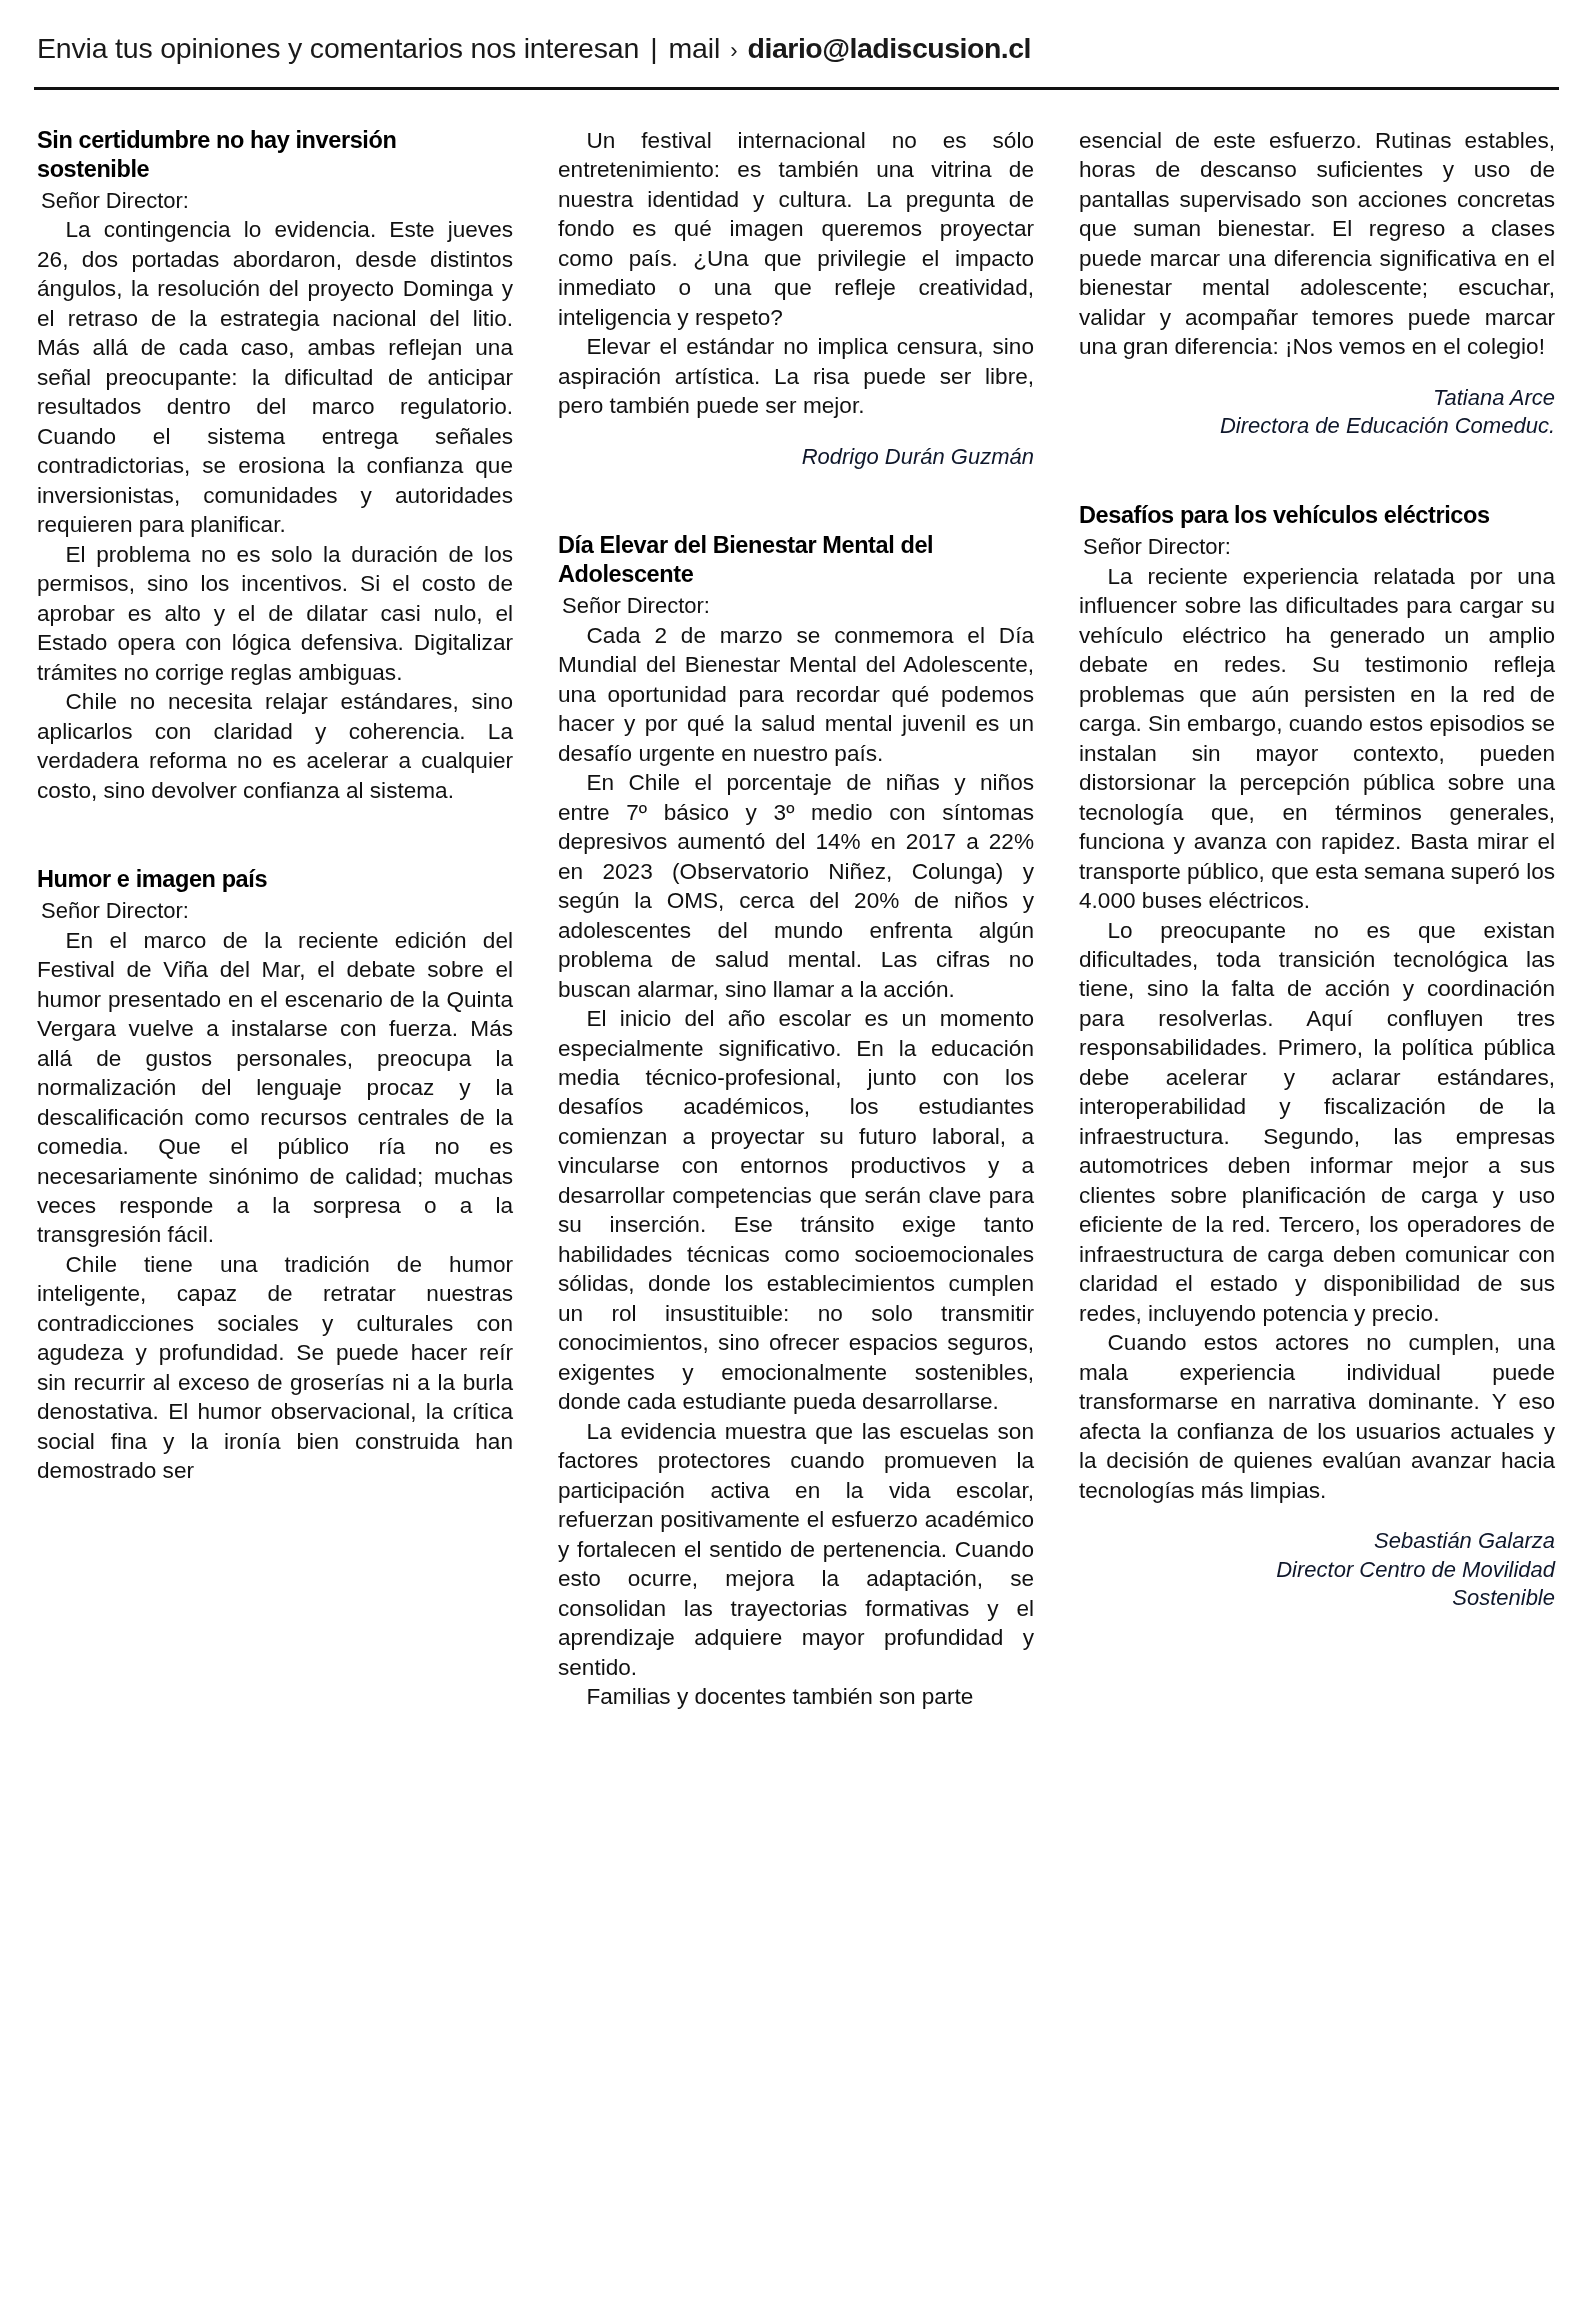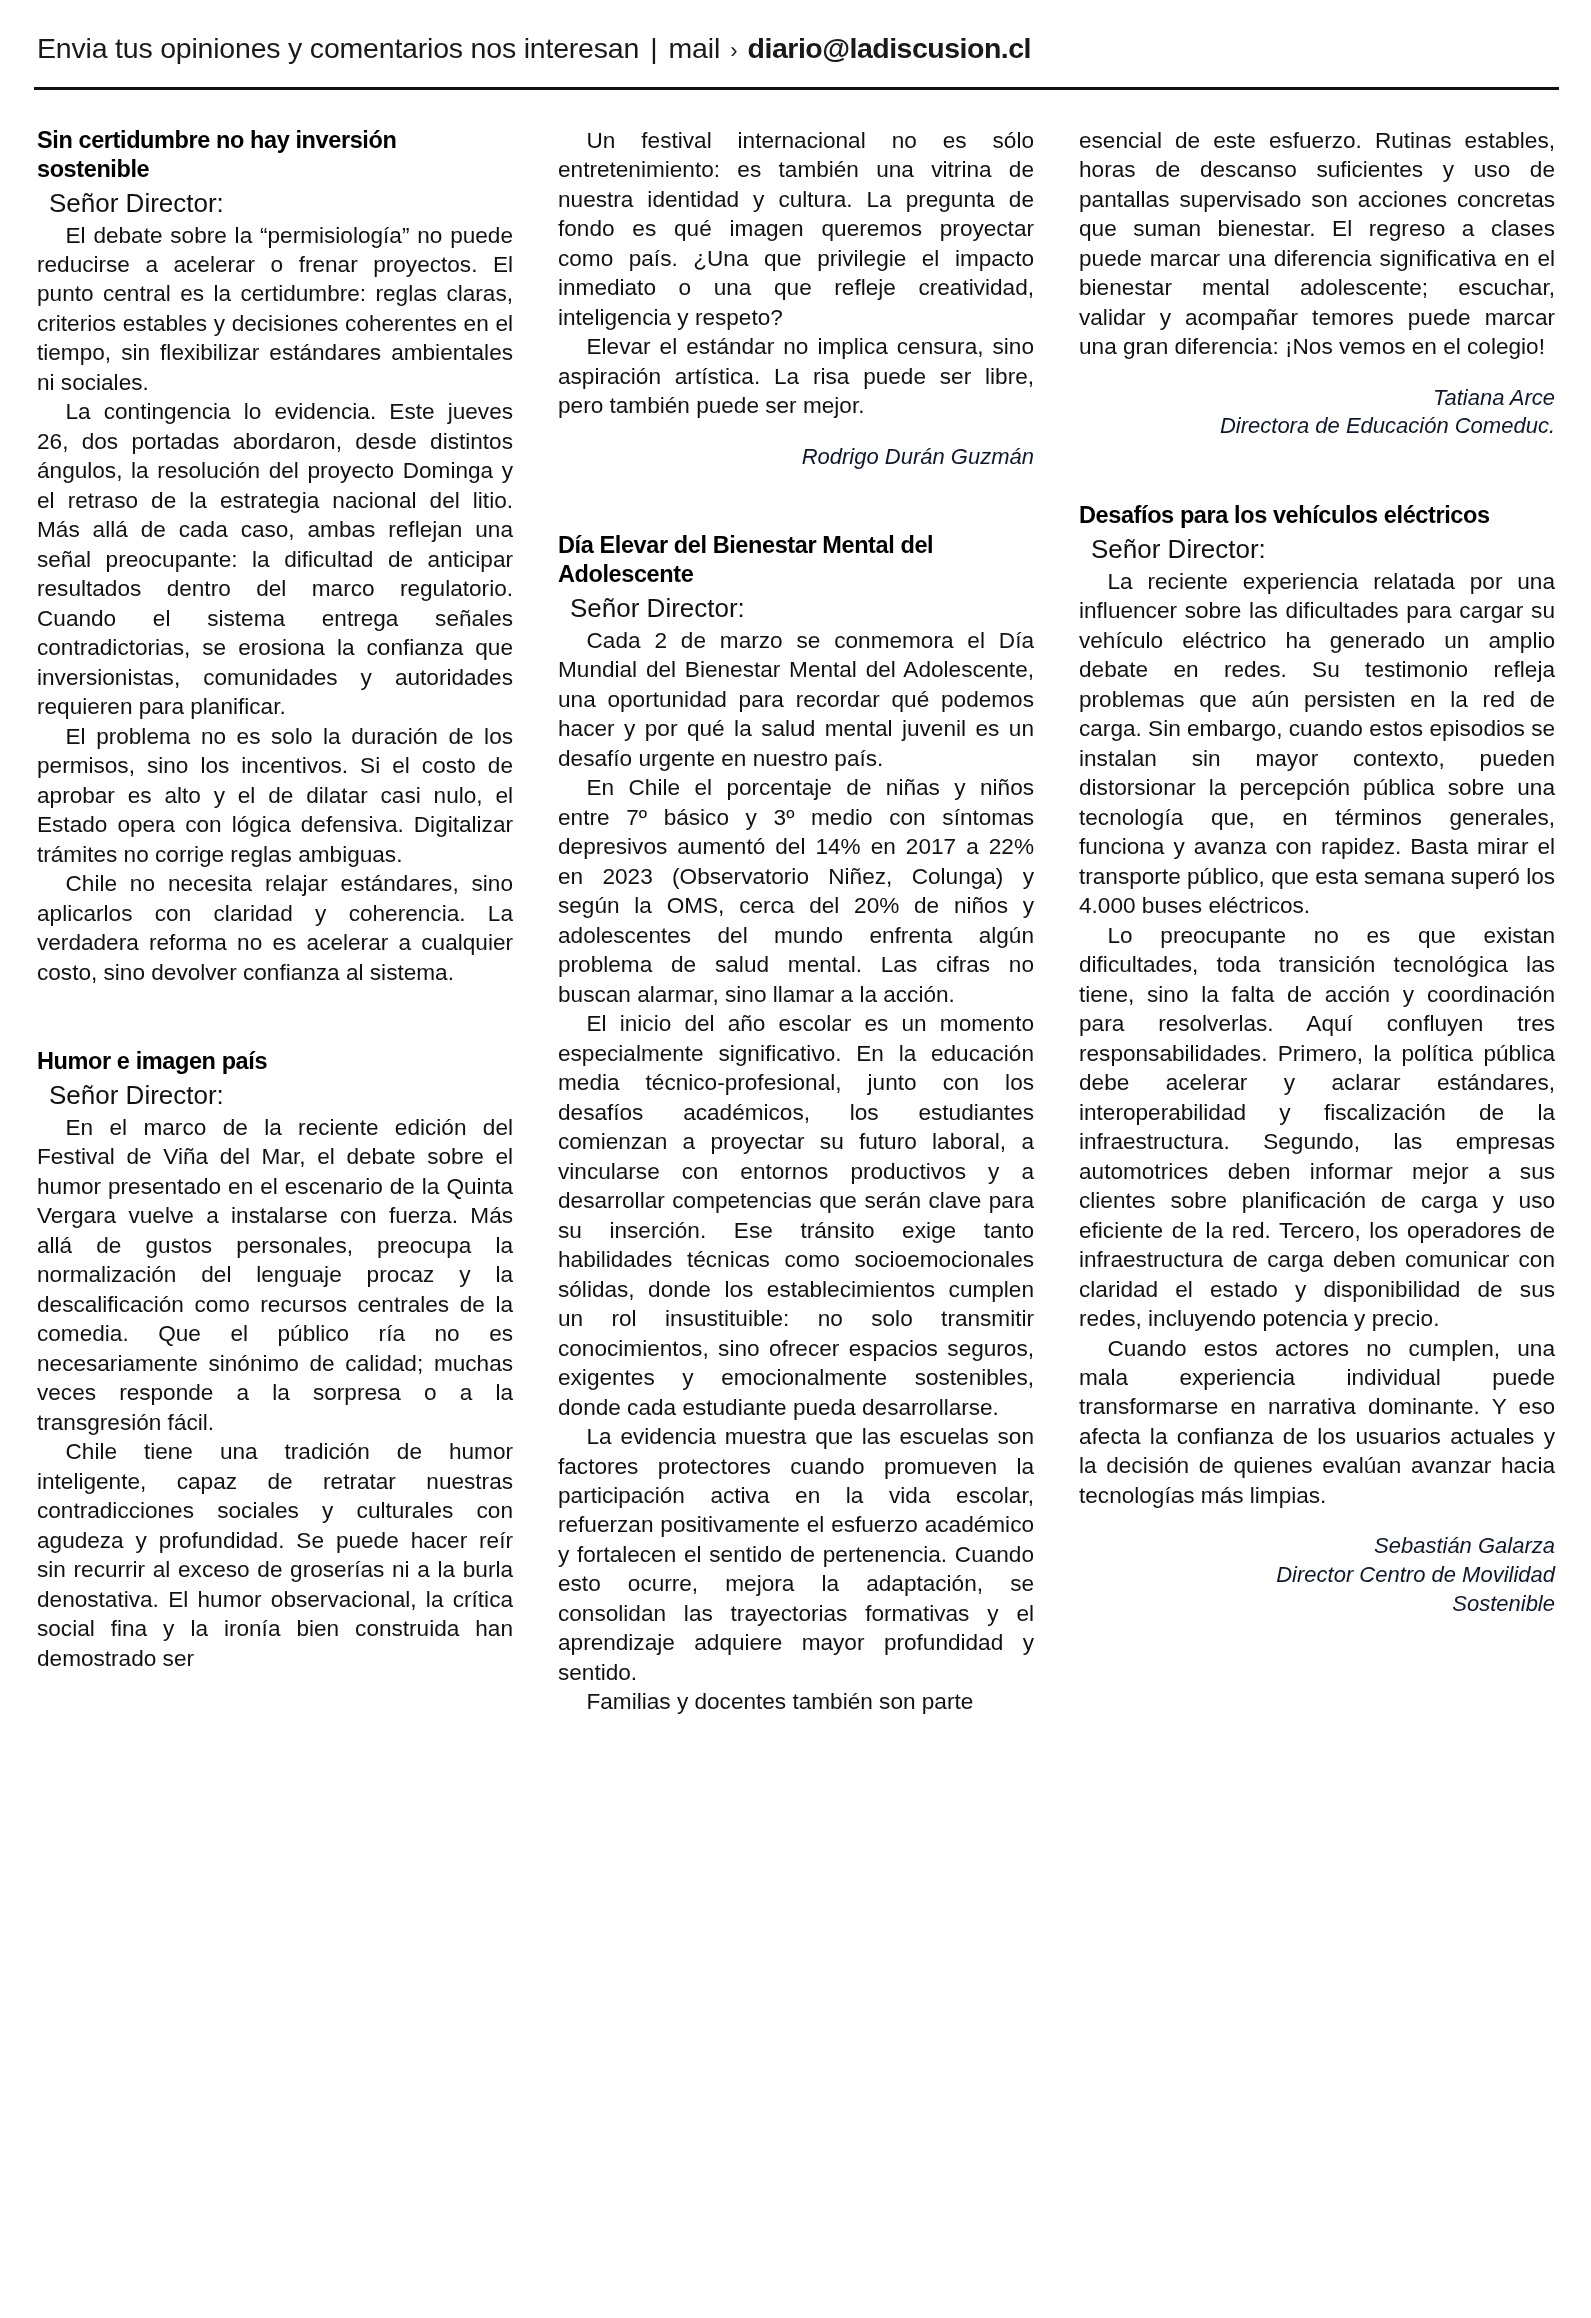--- a/index.html
+++ b/index.html
@@ -63,23 +63,23 @@
 
   h2.letter-title {
     font-size: 23.5px;
     font-weight: 700;
     line-height: 1.22;
     margin: 0 0 3.4px 0;
     letter-spacing: -0.4px;
     color: #000;
   }
   .salutation {
-    font-size: 26px;
+    font-size: 22px;
     line-height: 1.30;
-    margin: 0 0 0 12px;
+    margin: 0 0 0 4px;
     color: #111;
     font-weight: 400;
   }
   p.body-par {
     font-size: 22.6px;
     line-height: 1.305;
     margin: 0;
     text-align: justify;
     text-indent: 28.5px;
     color: #111;
@@ -112,21 +112,20 @@
 
   <div class="rule"></div>
 
   <div class="columns">
 
     <div class="col">
 
       <div class="letter">
         <h2 class="letter-title">Sin certidumbre no hay inversión sostenible</h2>
         <div class="salutation">Señor Director:</div>
-        <p class="body-par">El debate sobre la “permisiología” no puede reducirse a acelerar o frenar proyectos. El punto central es la certidumbre: reglas claras, criterios estables y decisiones coherentes en el tiempo, sin flexibilizar estándares ambientales ni sociales.</p>
         <p class="body-par">La contingencia lo evidencia. Este jueves 26, dos portadas abordaron, desde distintos ángulos, la resolución del proyecto Dominga y el retraso de la estrategia nacional del litio. Más allá de cada caso, ambas reflejan una señal preocupante: la dificultad de anticipar resultados dentro del marco regulatorio. Cuando el sistema entrega señales contradictorias, se erosiona la confianza que inversionistas, comunidades y autoridades requieren para planificar.</p>
         <p class="body-par">El problema no es solo la duración de los permisos, sino los incentivos. Si el costo de aprobar es alto y el de dilatar casi nulo, el Estado opera con lógica defensiva. Digitalizar trámites no corrige reglas ambiguas.</p>
         <p class="body-par">Chile no necesita relajar estándares, sino aplicarlos con claridad y coherencia. La verdadera reforma no es acelerar a cualquier costo, sino devolver confianza al sistema.</p>
       </div>
 
       <div class="gap-xl"></div>
 
       <div class="letter">
         <h2 class="letter-title">Humor e imagen país</h2>
         <div class="salutation">Señor Director:</div>

